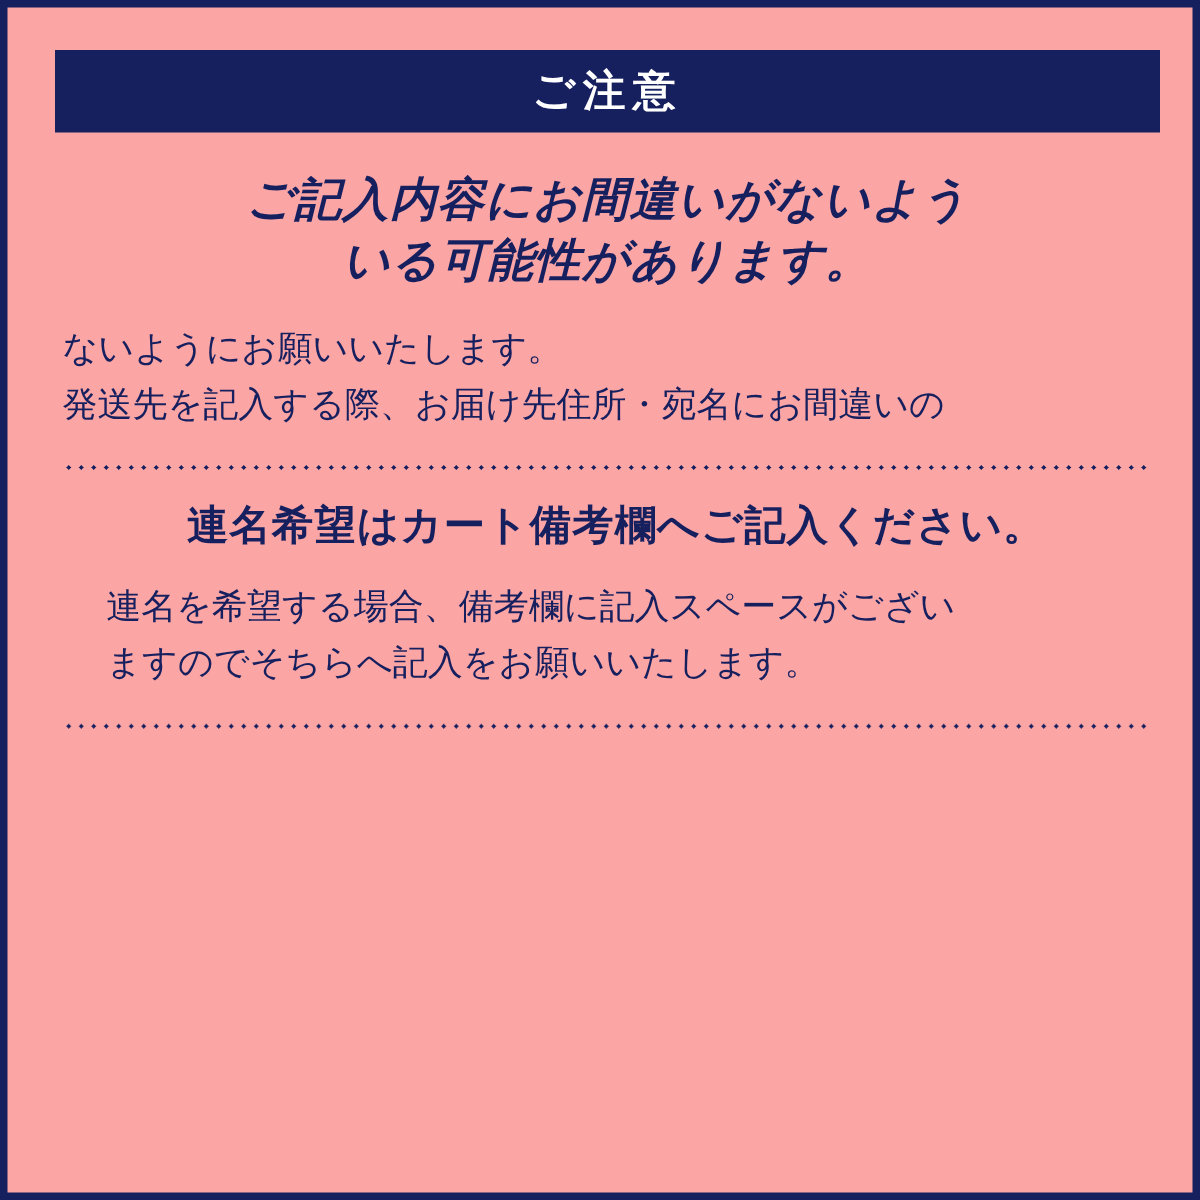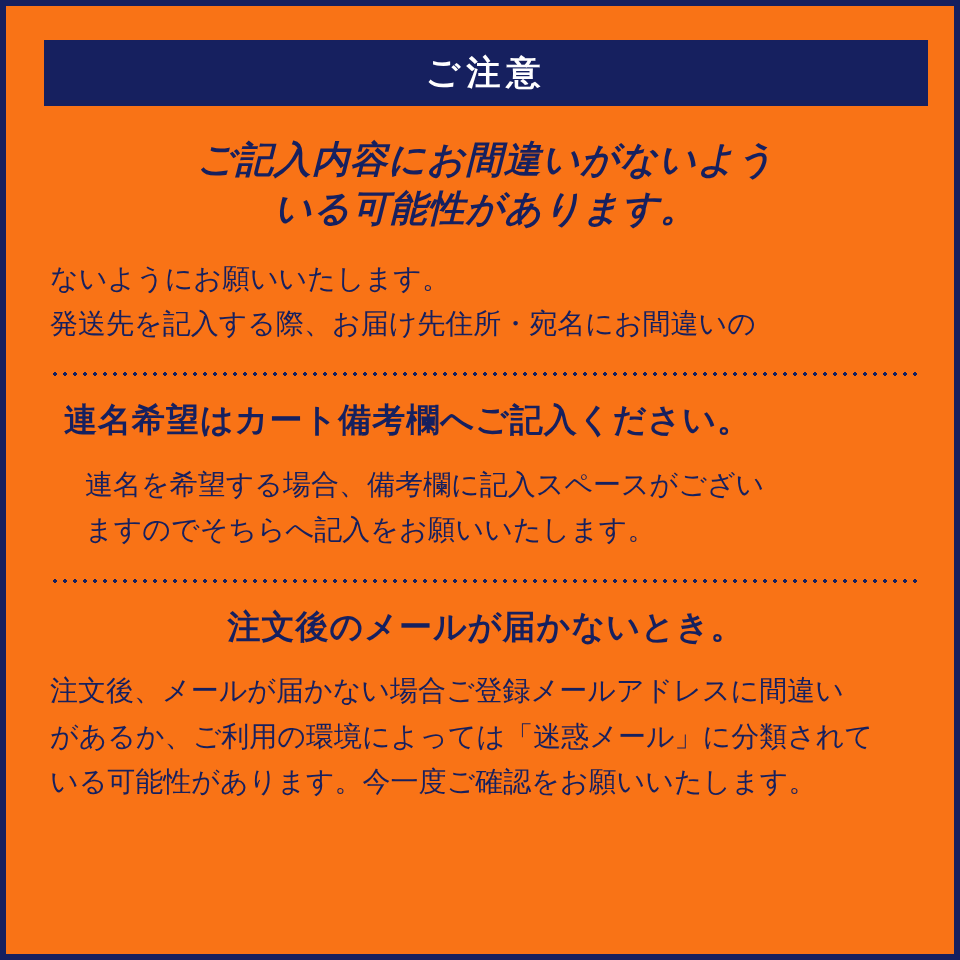--- a/index.html
+++ b/index.html
@@ -13,21 +13,21 @@
     font-family: "Liberation Sans", "DejaVu Sans", sans-serif;
     color: #16205f;
     overflow: hidden;
   }
   .page {
     position: relative;
     width: 960px;
     height: 960px;
     box-sizing: border-box;
     border: 6px solid #16205f;
-    background: #f97316;
+    background: #fca5a5;
   }
   .header-bar {
     position: absolute;
     left: 38px;
     top: 34px;
     width: 884px;
     height: 66px;
     background: #16205f;
     color: #ffffff;
     display: flex;
@@ -44,20 +44,21 @@
     width: 872px;
   }
   .section {
     padding: 0;
   }
   .sec-heading {
     color: #16205f;
     font-weight: bold;
     line-height: 1.32;
     letter-spacing: 1px;
+    text-align: center;
   }
   .sec-heading.center {
     text-align: center;
   }
   .sec-heading .line {
     display: block;
   }
   .h1-size { font-size: 37px; }
   .h2-size { font-size: 33px; }
   .h3-size { font-size: 33px; }
@@ -117,25 +118,15 @@
         <span class="line">連名希望はカート備考欄へご記入ください。</span>
       </div>
       <div class="sec-body">
         <span class="line">連名を希望する場合、備考欄に記入スペースがござい</span>
         <span class="line">ますのでそちらへ記入をお願いいたします。</span>
       </div>
     </div>
 
     <div class="divider"></div>
 
-    <div class="section s3">
-      <div class="sec-heading center h3-size">
-        <span class="line">注文後のメールが届かないとき。</span>
-      </div>
-      <div class="sec-body">
-        <span class="line">注文後、メールが届かない場合ご登録メールアドレスに間違い</span>
-        <span class="line">があるか、ご利用の環境によっては「迷惑メール」に分類されて</span>
-        <span class="line">いる可能性があります。今一度ご確認をお願いいたします。</span>
-      </div>
-    </div>
 
   </div>
 </div>
 
 </body></html>

